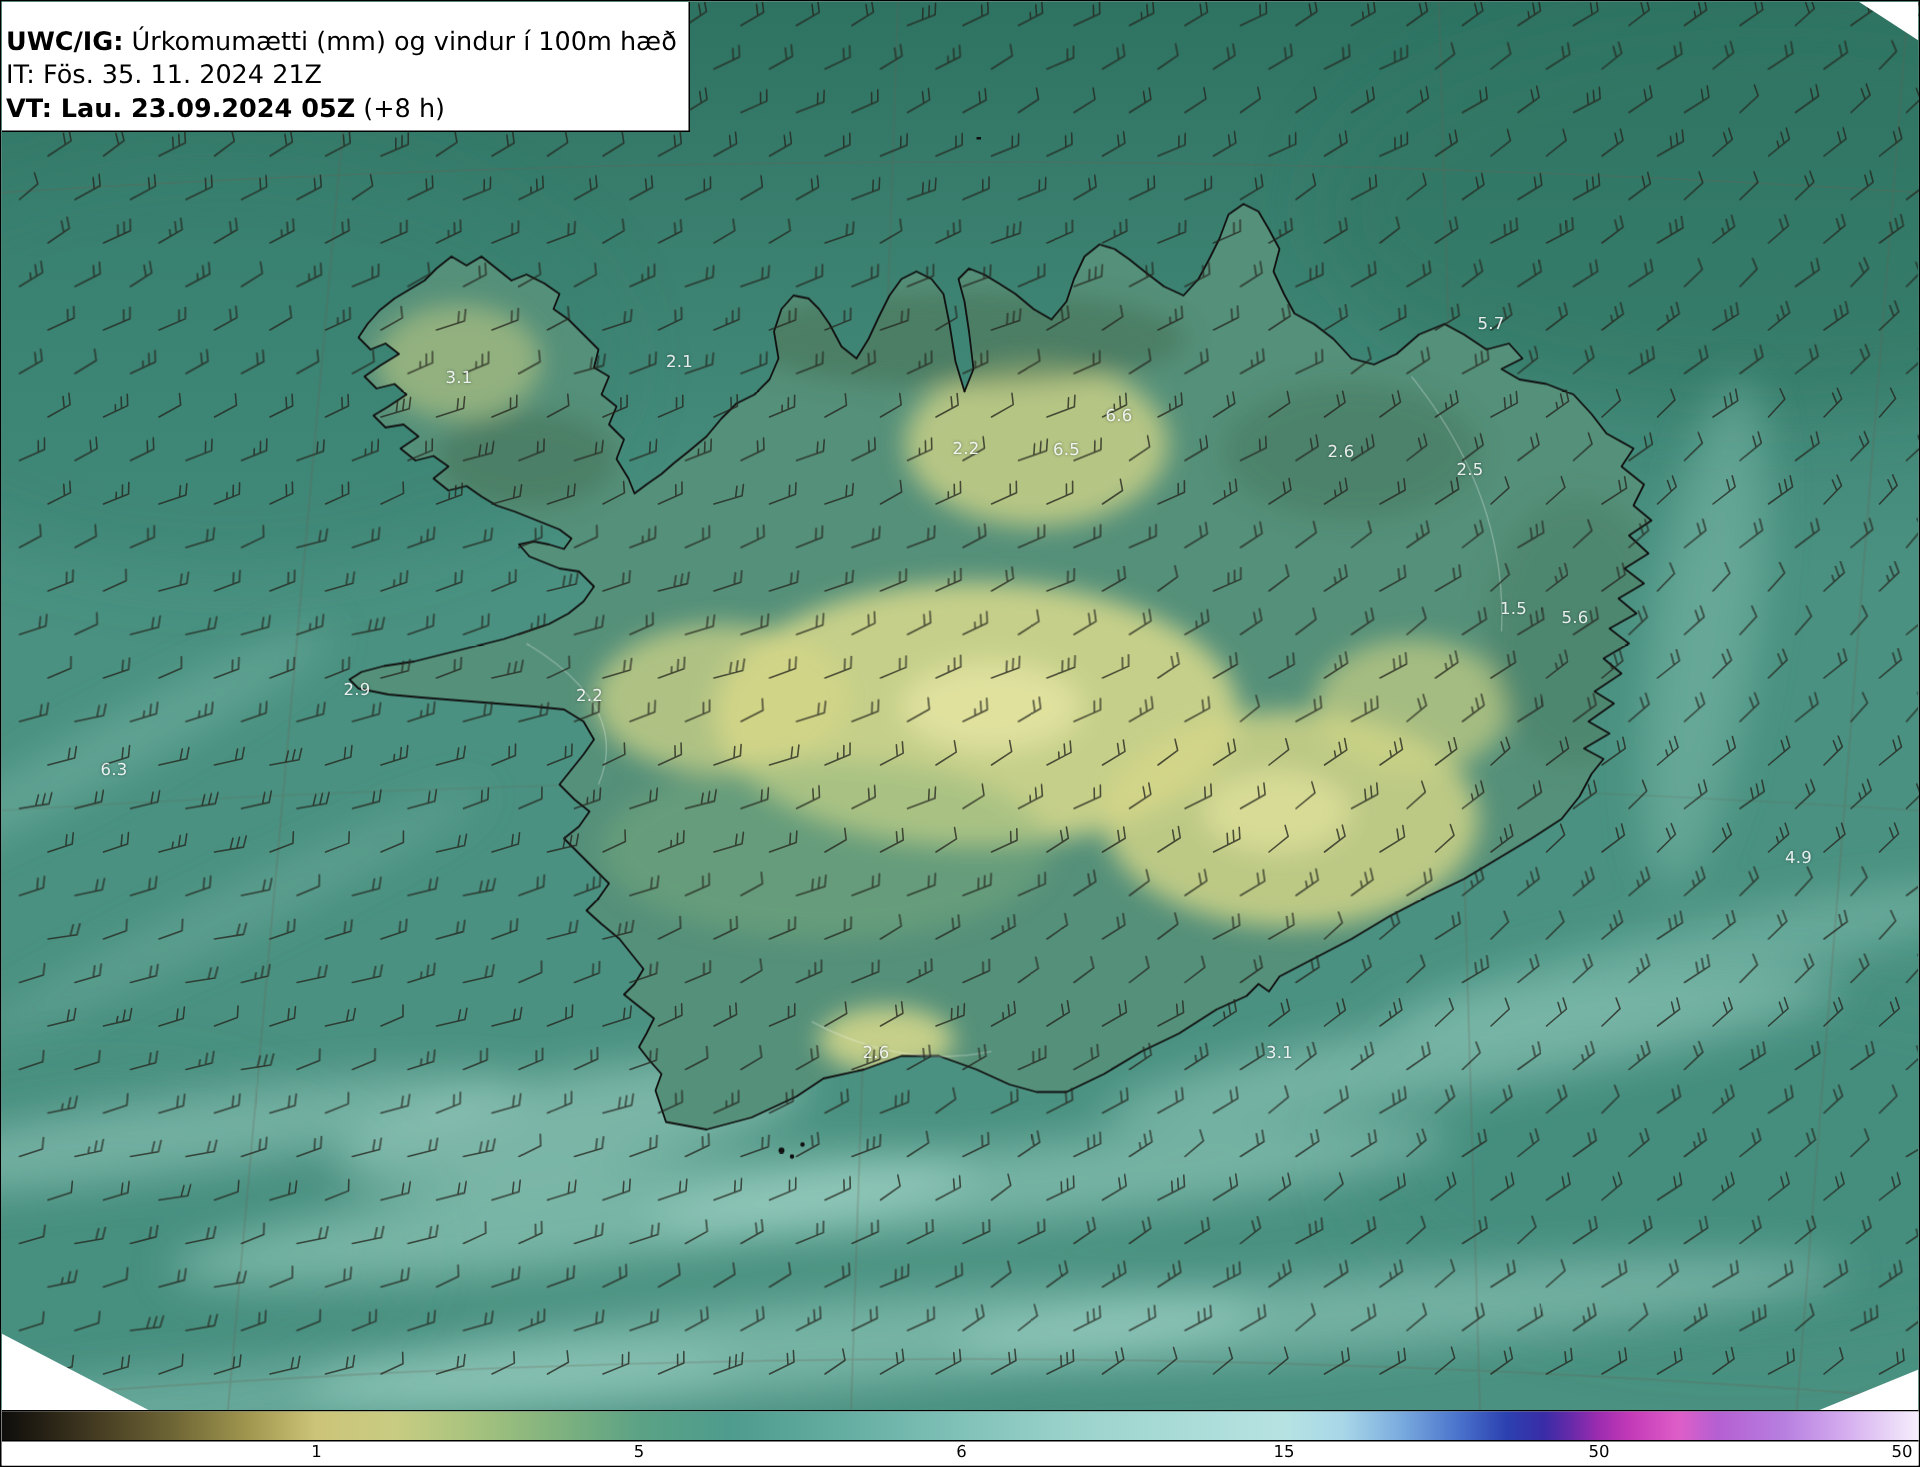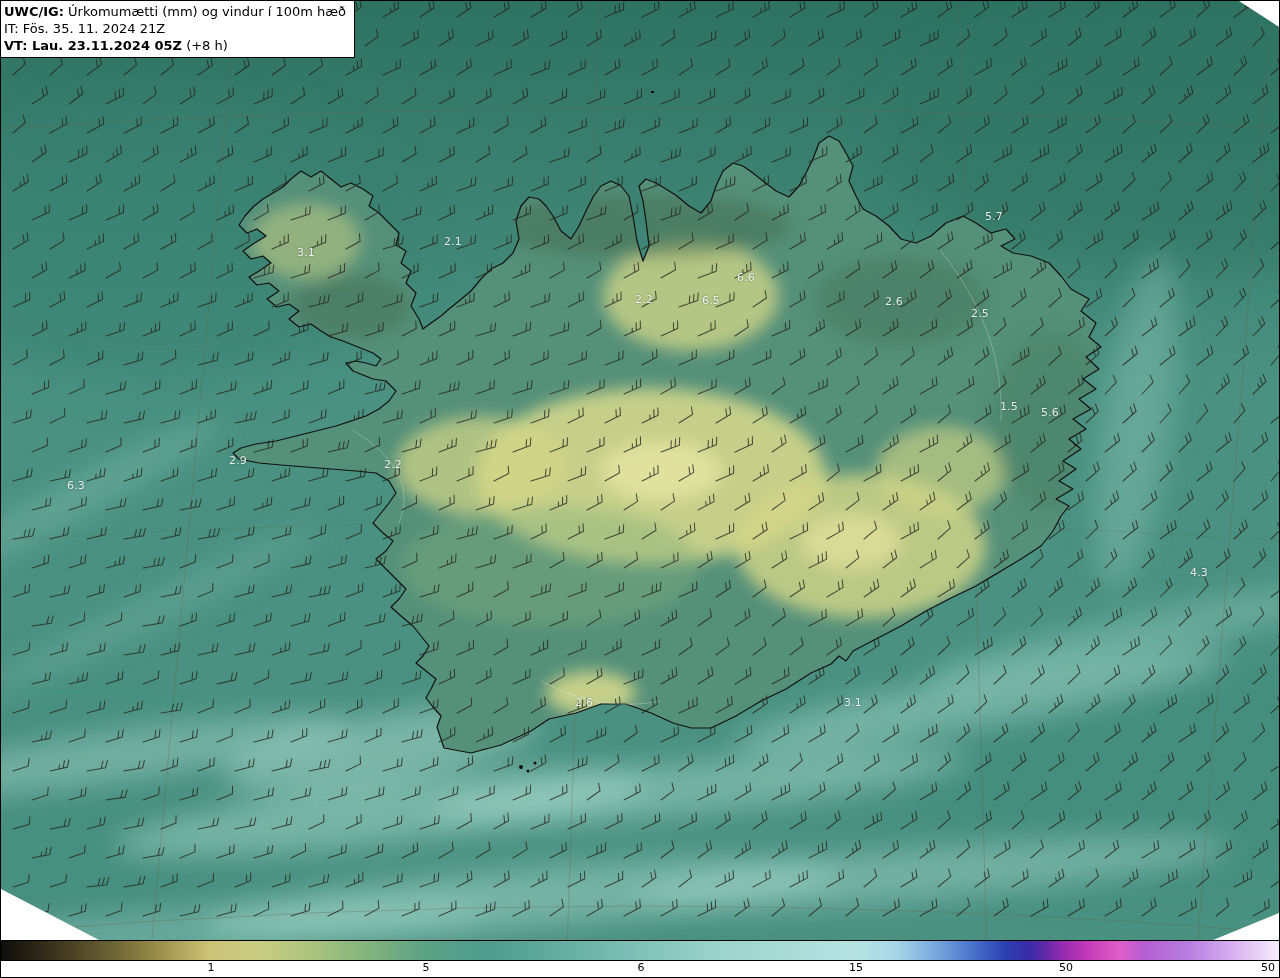--- a/index.html
+++ b/index.html
@@ -6,21 +6,21 @@
   html,body{width:1280px;height:978px;overflow:hidden;background:#fff;
     font-family:"DejaVu Sans","Liberation Sans",sans-serif}
   .viewport{position:relative;width:1280px;height:978px;border:1px solid #000;background:#fff}
   .map-area{position:absolute;left:0;top:0;width:1278px;height:939px;overflow:hidden;background:#4a9181}
   #map-svg{display:block}
   #barbs{stroke:#26261e;stroke-width:1.05;fill:none;opacity:.78;stroke-linecap:round}
   .labels{position:absolute;left:0;top:0;width:1278px;height:939px;pointer-events:none}
   .map-label{position:absolute;transform:translate(-50%,-50%);color:rgba(255,255,255,.88);
     font-size:11px;letter-spacing:.2px;text-shadow:0 0 2px rgba(15,40,35,.55);white-space:nowrap}
   .title-box{position:absolute;left:0;top:0;z-index:6;background:#fff;border:1px solid #000;
-    border-left:none;border-top:none;padding:2px 8px 3px 3px;font-size:13px;line-height:1.32;color:#000}
+    border-left:none;border-top:none;padding:16px 8px 3px 3px;font-size:17px;line-height:1.32;color:#000}
   .t-line b{font-weight:bold}
   .colorbar{position:absolute;left:0;top:939px;width:1278px;height:37px;background:#fff;border-top:1px solid #000;z-index:6}
   .cb-grad{height:20px;border-bottom:1px solid #000}
   .cb-ticks{position:relative;height:15px;font-size:11px;color:#000}
   .cb-tick{position:absolute;top:0;transform:translateX(-50%)}
   .cb-tick.end{transform:translateX(-100%)}
 </style>
 </head>
 <body>
 
@@ -1236,31 +1236,31 @@
         <span class="map-label" style="left: 745px; top: 228px; margin-top: 48px;">6.6</span>
         <span class="map-label" style="left: 952px; top: 215px; margin-left: 41px;">5.7</span>
         <span class="map-label" style="left: 643px; top: 298px;">2.2</span>
         <span class="map-label" style="left: 710px; top: 299px;">6.5</span>
         <span class="map-label" style="left: 893px; top: 300px;">2.6</span>
         <span class="map-label" style="left: 979px; top: 312px;">2.5</span>
         <span class="map-label" style="left: 1008px; top: 405px;">1.5</span>
         <span class="map-label" style="left: 1049px; top: 411px;">5.6</span>
         <span class="map-label" style="left: 237px; top: 459px;">2.9</span>
         <span class="map-label" style="left: 392px; top: 463px;">2.2</span>
-        <span class="map-label" style="left: 75px; top: 484px; text-align: center;">6.3</span>
-        <span class="map-label" style="left: 1198px; top: 571px;">4.3</span>
+        <span class="map-label" style="left: 75px; top: 512px; text-align: center;">6.3</span>
+        <span class="map-label" style="left: 1198px; top: 571px;">4.9</span>
         <span class="map-label" style="left: 583px; top: 701px;">2.6</span>
         <span class="map-label" style="left: 852px; top: 701px;">3.1</span>
       </div>
   </div>
 
   <div class="title-box">
     <div class="t-line"><b>UWC/IG:</b> <span>Úrkomumætti (mm) og vindur í 100m hæð</span></div>
     <div class="t-line">IT: Fös. 35. 11. 2024 21Z</div>
-    <div class="t-line"><b>VT: Lau. 23.11.2024 05Z</b> <span>(+8 h)</span></div>
+    <div class="t-line"><b>VT: Lau. 23.09.2024 05Z</b> <span>(+8 h)</span></div>
   </div>
 
   <div class="colorbar">
     <div class="cb-grad" style="background: linear-gradient(to right, rgb(14, 14, 12) 0%, rgb(36, 31, 20) 2%, rgb(69, 60, 34) 5%, rgb(111, 102, 54) 9%, rgb(162, 152, 80) 13%, rgb(204, 196, 120) 16.4%, rgb(200, 204, 130) 20.5%, rgb(168, 195, 126) 24.5%, rgb(132, 180, 126) 28.5%, rgb(91, 162, 133) 33.3%, rgb(78, 156, 142) 38%, rgb(96, 170, 158) 43%, rgb(128, 193, 184) 50%, rgb(155, 211, 203) 56%, rgb(171, 220, 216) 62%, rgb(182, 227, 226) 66.9%, rgb(168, 214, 232) 70%, rgb(122, 171, 222) 73%, rgb(74, 115, 204) 76%, rgb(44, 65, 176) 78.5%, rgb(58, 44, 166) 80.5%, rgb(108, 42, 170) 82%, rgb(156, 44, 176) 83.3%, rgb(196, 58, 184) 85%, rgb(222, 94, 200) 87.5%, rgb(181, 95, 210) 89.5%, rgb(183, 127, 224) 93%, rgb(211, 170, 238) 96%, rgb(246, 238, 252) 100%);"></div>
     <div class="cb-ticks">
         <span class="cb-tick" style="left: 16.43%;">1</span>
         <span class="cb-tick" style="left: 33.26%;">5</span>
         <span class="cb-tick" style="left: 50.08%;">6</span>
         <span class="cb-tick" style="left: 66.9%;">15</span>
         <span class="cb-tick" style="left: 83.33%;">50</span>

